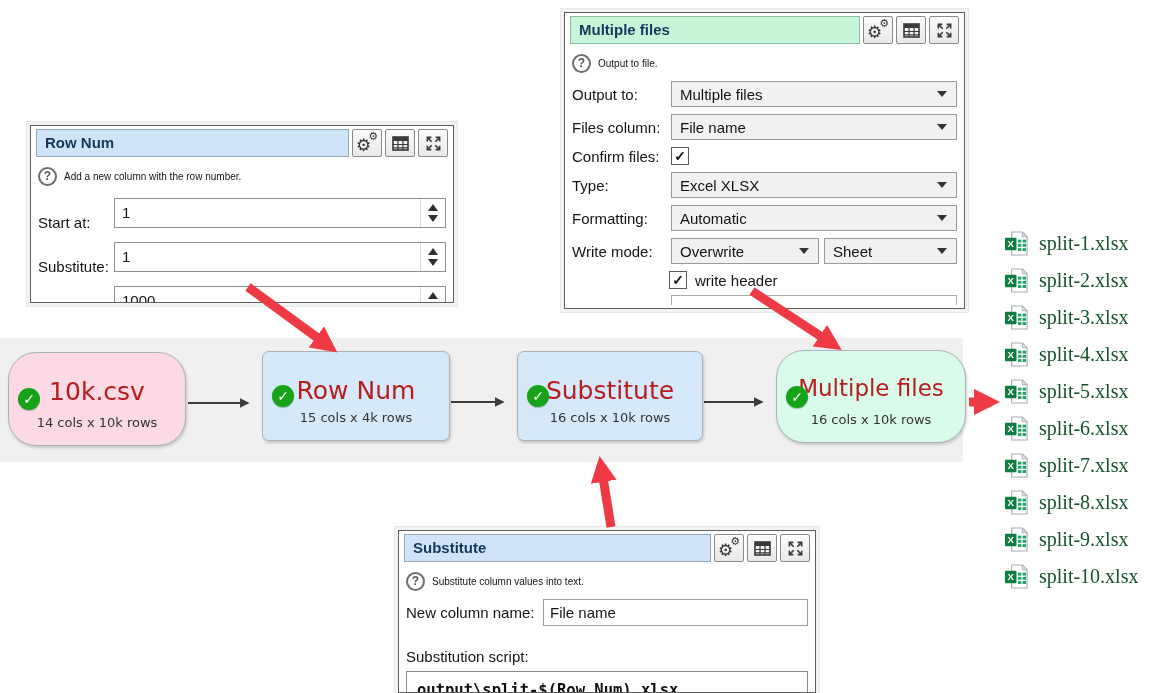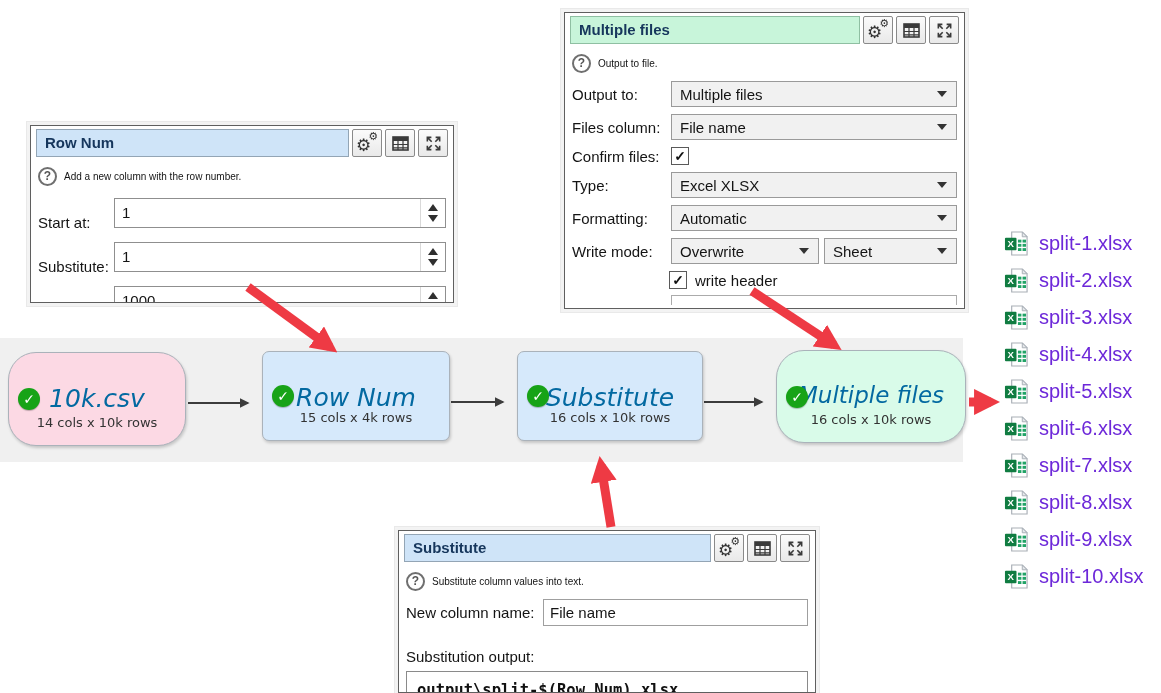--- a/index.html
+++ b/index.html
@@ -17,21 +17,21 @@
 
   
   .node{
     box-sizing:border-box;border:1px solid #aab2ba;
     box-shadow:1px 2px 3px rgba(0,0,0,.18);
     font-family:"DejaVu Sans", sans-serif;text-align:center;
   }
   .node-pink{background:#fcd9e4;}
   .node-blue{background:#d6e9fb;}
   .node-green{background:#d9fbe9;}
-  .node-title{margin-top:31px;font-size:25px;color:#0369a1;white-space:nowrap;font-style:italic;}
+  .node-title{margin-top:24px;font-size:25px;color:#b91c1c;white-space:nowrap;}
   .node-sub{position:absolute;left:0;right:0;bottom:15px;font-size:13px;color:#333;}
   .check{
     position:absolute;left:9px;top:50%;transform:translateY(-50%);
     width:22px;height:22px;border-radius:50%;background:#17a317;
     color:#fff;font-size:14px;font-weight:bold;line-height:22px;text-align:center;
     box-shadow:0 1px 1px rgba(0,0,0,.25);
   }
   #node-csv{left:8px;top:352px;width:178px;height:94px;border-radius:28px;}
   #node-rownum{left:262px;top:351px;width:188px;height:90px;border-radius:7px;}
   #node-substitute{left:517px;top:351px;width:186px;height:90px;border-radius:7px;}
@@ -116,21 +116,21 @@
   .script-label{margin:2px 2px 6px 2px;}
   .codebox{
     margin:0 2px;border:1px solid #8a8a8a;background:#fff;height:44px;box-sizing:border-box;
     font-family:"DejaVu Sans Mono", monospace;font-size:15.5px;font-weight:600;color:#111;
     padding:9px 0 0 10px;white-space:pre;
   }
 
   
   .filelist{left:1004px;top:225px;width:156px;}
   .filerow{display:flex;align-items:center;gap:10px;height:37px;cursor:default;}
-  .filerow .fname{font-size:20px;color:#6d28d9;white-space:nowrap;}
+  .filerow .fname{font-size:20px;color:#14532d;white-space:nowrap;font-family:Liberation Serif, serif;}
 </style>
 </head>
 <body>
 
 <div class="abs band"></div>
 
 <svg class="overlay">
   <defs>
     <marker id="mDark" viewBox="0 0 5 5" markerWidth="5" markerHeight="5" refX="4.2" refY="2.5" orient="auto">
       <path d="M0 0 L5 2.5 L0 5 Z" fill="#3c3c3c"></path>
@@ -330,21 +330,21 @@
   <div class="help-row">
     <span class="help-circle">?</span>
     <span class="help-text">Substitute column values into text.</span>
   </div>
   <div class="frow" style="margin-bottom:22px;">
     <span class="flabel">New column name:</span>
     <div class="textfield">
       <span>File name</span>
     </div>
   </div>
-  <div class="script-label">Substitution output:</div>
+  <div class="script-label">Substitution script:</div>
   <div class="codebox">output\split-$(Row Num).xlsx</div>
 </div>
 
 <div class="abs filelist">
   <div class="filerow">
     <svg width="25" height="27" viewBox="0 0 26 28">
         <path d="M8 2 h11 l5 5 v19 H8 Z" fill="#fff" stroke="#a9afb6" stroke-width="1.2"></path>
         <path d="M19 2 l5 5 h-5 Z" fill="#e4e7ea" stroke="#a9afb6" stroke-width="1"></path>
         <g fill="#21a366">
           <rect x="14.5" y="10" width="3.6" height="3"></rect>

